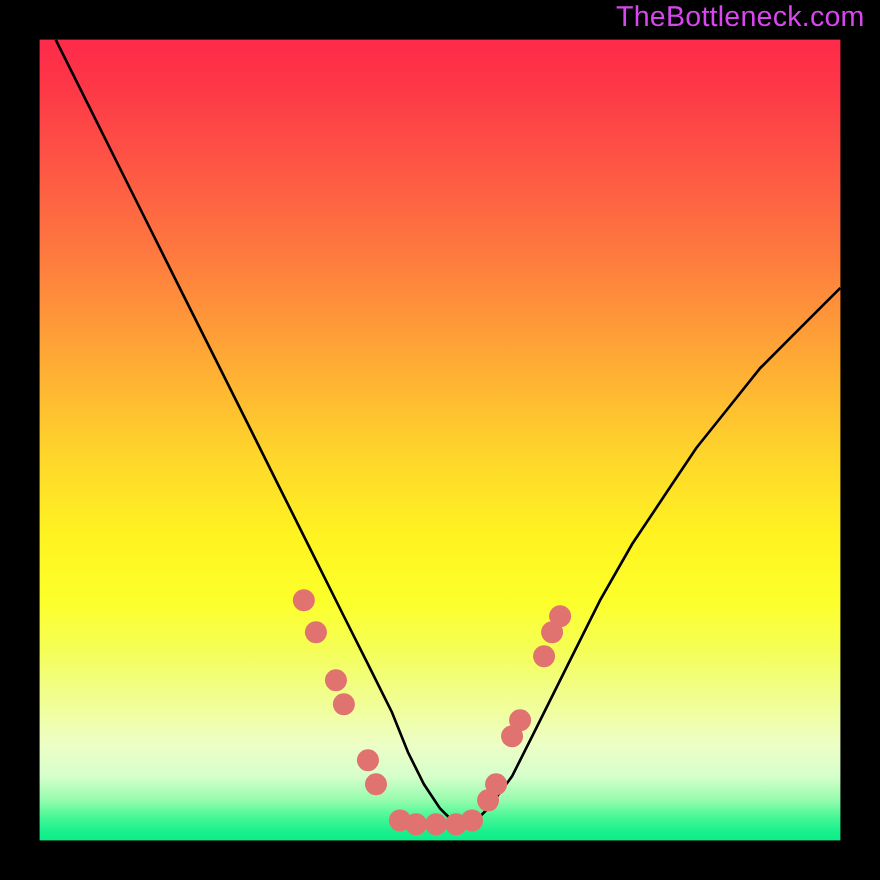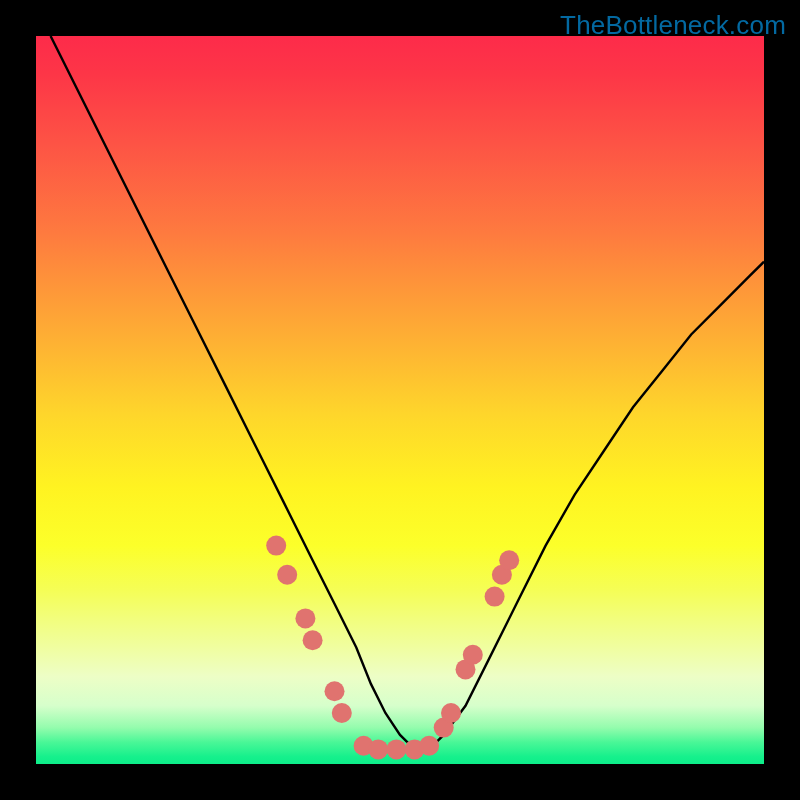--- a/index.html
+++ b/index.html
@@ -14,23 +14,23 @@
   .frame {
     position: absolute;
     left: 0;
     top: 0;
     width: 800px;
     height: 800px;
     background: #000000;
   }
   .watermark {
     position: absolute;
-    top: 10px;
+    top: 0;
     right: 14px;
-    color: #0369a1;
+    color: #d946ef;
     font-size: 26px;
     font-weight: 400;
     letter-spacing: 0.2px;
   }
   .plot {
     position: absolute;
     left: 36px;
     top: 36px;
     width: 728px;
     height: 728px;

